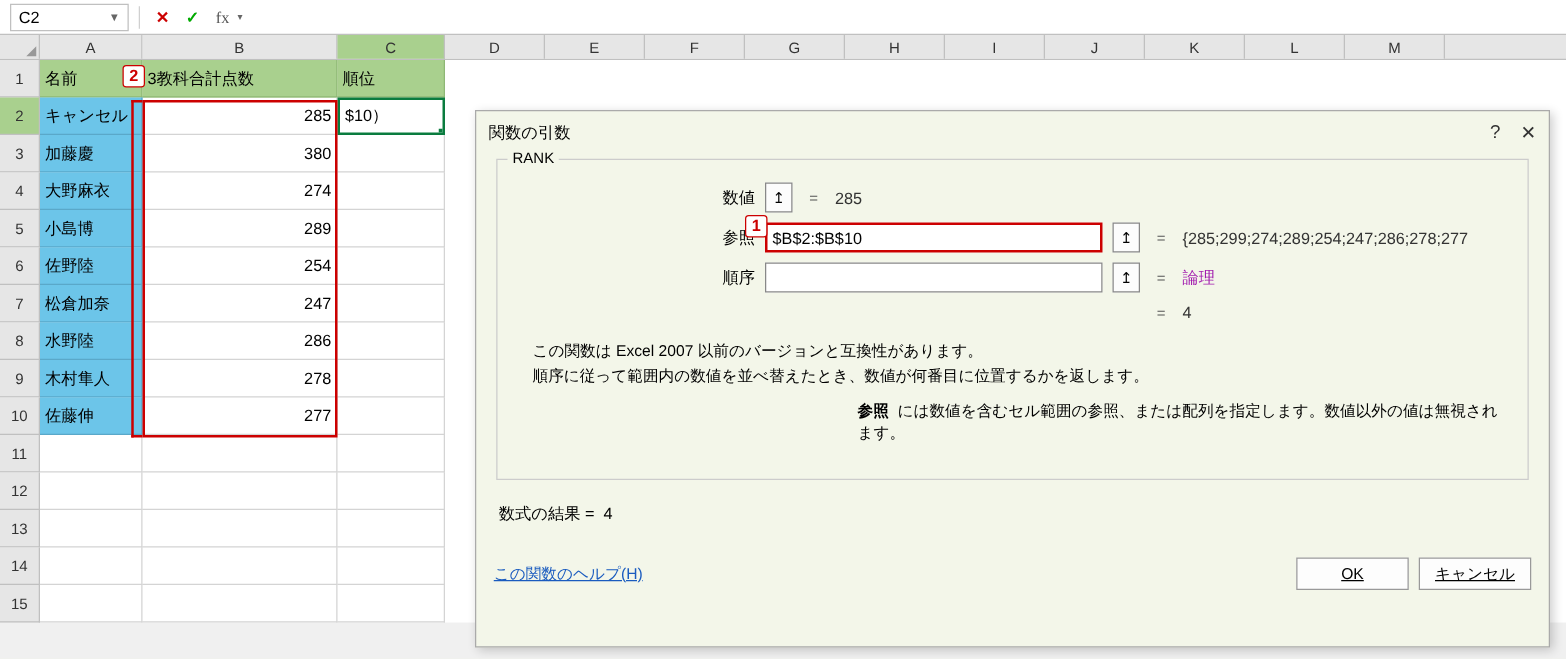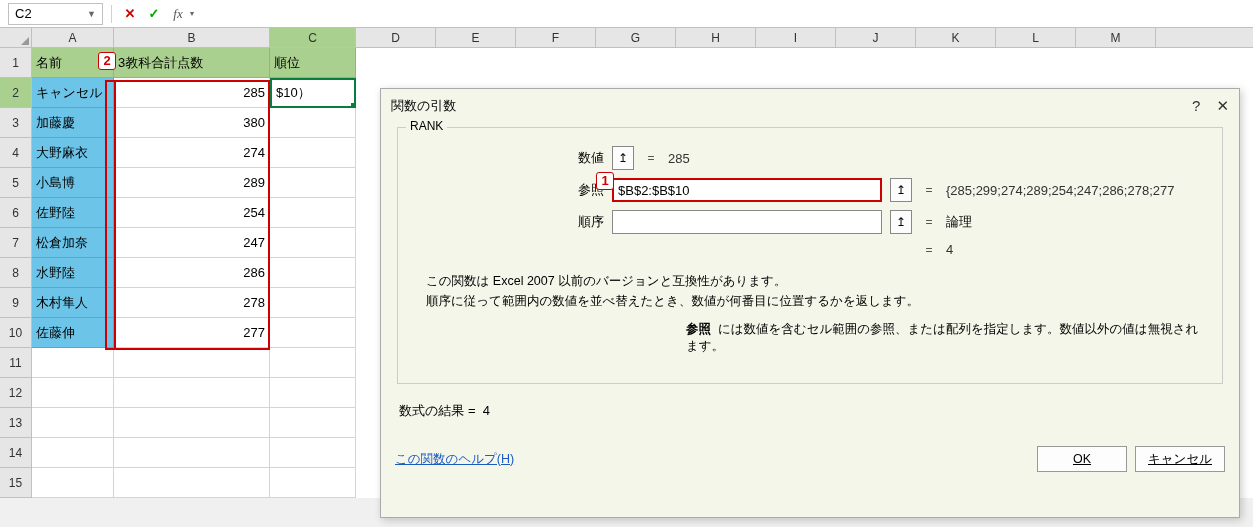--- a/index.html
+++ b/index.html
@@ -7,21 +7,21 @@
 
 
 .formula-bar { display: flex; align-items: center; background: #fff; border-bottom: 1px solid #c0c0c0; height: 28px; padding: 2px 8px; gap: 4px; }
 .name-box { width: 95px; height: 22px; border: 1px solid #c0c0c0; background: #fff; display: flex; align-items: center; padding: 0 6px; justify-content: space-between; }
 .name-box span { font-size: 13px; }
 .name-box .dd { color: #666; font-size: 9px; }
 .fb-div { width: 1px; height: 18px; background: #d0d0d0; margin: 0 4px; }
 .fb-icon { width: 20px; height: 20px; display: flex; align-items: center; justify-content: center; font-size: 13px; cursor: default; }
 .fb-icon.cancel { color: #c00; font-weight: bold; }
 .fb-icon.enter { color: #0a0; font-weight: bold; }
-.fb-icon.fx { font-style: italic; color: #555; font-family: serif; }
+.fb-icon.fx { color: #555; font-family: serif; }
 .fb-dd { color: #666; font-size: 8px; margin-left: -2px; }
 .formula-input { flex: 1; font-size: 13px; padding: 0 6px; }
 
 
 .grid { position: relative; background: #fff; }
 .col-headers { display: flex; background: #e6e6e6; border-bottom: 1px solid #c0c0c0; height: 20px; }
 .corner { width: 32px; border-right: 1px solid #c0c0c0; background: #e6e6e6; position: relative; }
 .corner::after { content:""; position:absolute; right:2px; bottom:2px; width:0; height:0; border-left: 8px solid transparent; border-bottom: 8px solid #999; }
 .col-h { border-right: 1px solid #c0c0c0; text-align: center; line-height: 20px; color: #333; background:#e6e6e6; }
 .col-h.sel { background: #a9d08e; }
@@ -51,21 +51,21 @@
 .dlg-body { padding: 4px 16px 10px 16px; }
 .dlg-group { border: 1px solid #ccc; padding: 10px 12px 18px 26px; background: #f3f6e9; position:relative; }
 .dlg-group .legend { position:absolute; top:-9px; left:8px; background:#f3f6e9; padding:0 4px; font-size:12px; }
 .arg-row { display:flex; align-items:center; margin: 8px 0; gap: 8px; }
 .arg-label { width: 180px; text-align: right; font-size: 13px; }
 .arg-input { width: 270px; height: 24px; border:1px solid #888; background:#fff; padding: 0 4px; font-size:13px; display:flex; align-items:center; }
 .arg-input.hl { border:2px solid #c00; }
 .ref-btn { width:22px; height:24px; border:1px solid #888; background:#fcfcfc; display:flex; align-items:center; justify-content:center; font-size:12px; cursor:pointer; }
 .eq { width: 18px; text-align:center; color:#555; }
 .arg-result { font-size:13px; color:#333; }
-.arg-result.dim { color:#000000; }
+.arg-result.dim { color:#a21caf; }
 .desc { font-size:12.5px; margin: 14px 2px 6px 2px; line-height: 1.6; }
 .arg-help { font-size:12.5px; margin: 10px 2px; text-align:left; padding-left: 260px; }
 .result-line { font-size:13px; margin: 18px 2px 10px 2px; }
 .dlg-footer { display:flex; justify-content: space-between; align-items:center; padding: 6px 14px 12px 14px; }
 .dlg-footer a { color: #1a5bbf; text-decoration: underline; font-size:12.5px; cursor:pointer; }
 .btn { width: 90px; height: 26px; border:1px solid #999; background:#fdfdfd; font-size:12.5px; cursor:pointer;text-decoration:underline; }
 </style>
 </head>
 <body>
 

